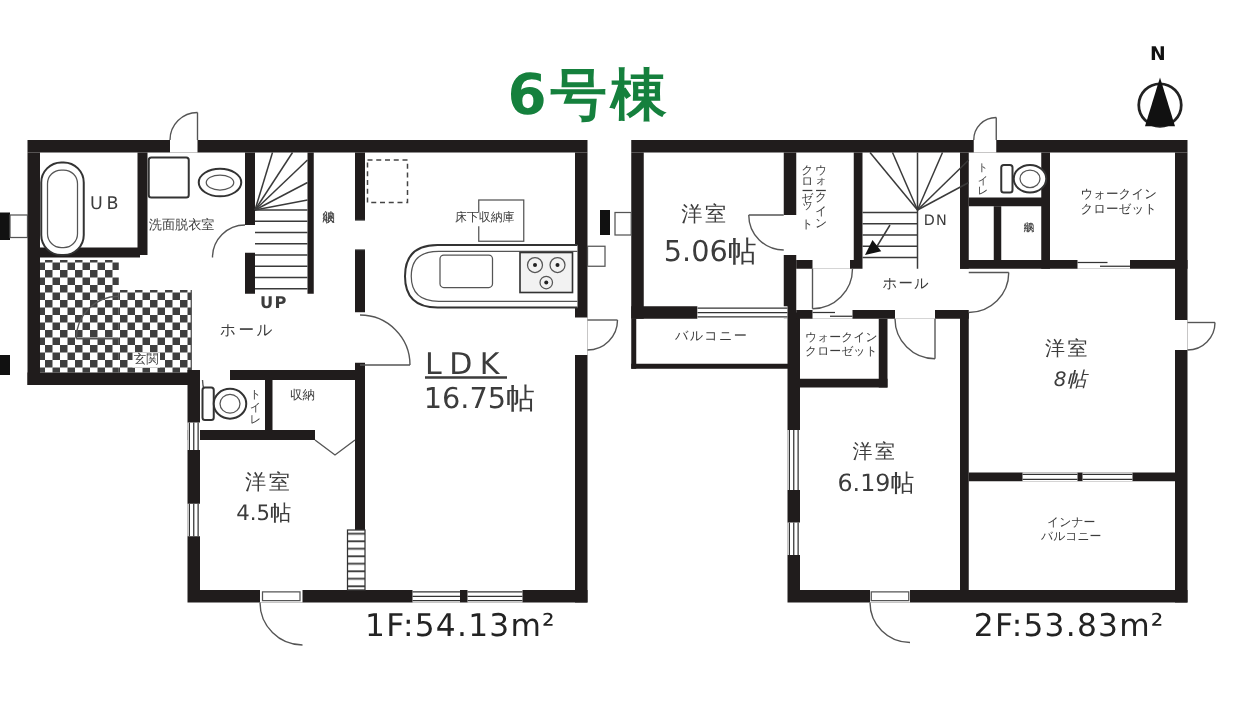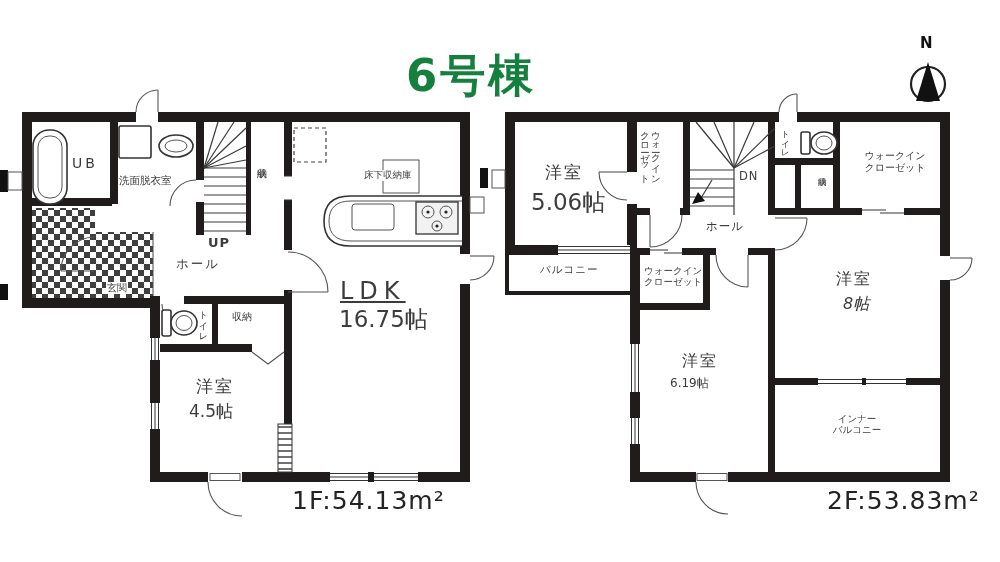--- a/index.html
+++ b/index.html
@@ -297,18 +297,18 @@
 <div class="lbl v" style="left:817px;top:171px;font-size:8.5px;">収納</div>
 <div class="lbl ctr" style="left:852px;top:150px;font-size:10px;width:86px;">ウォークイン
 クローゼット</div>
 <div class="lbl" style="left:540px;top:263px;font-size:10.5px;letter-spacing:1px;">バルコニー</div>
 <div class="lbl" style="left:706px;top:220px;font-size:11.5px;letter-spacing:1px;">ホール</div>
 <div class="lbl" style="left:644px;top:266px;font-size:9.5px;">ウォークイン
 クローゼット</div>
 <div class="lbl" style="left:836px;top:270px;font-size:16px;letter-spacing:2px;">洋室</div>
 <div class="lbl" style="left:843px;top:295px;font-size:16px;font-style:italic;">8帖</div>
 <div class="lbl" style="left:682px;top:352px;font-size:16px;letter-spacing:2px;">洋室</div>
-<div class="lbl" style="left:670px;top:377px;font-size:12px;">6.19帖</div>
+<div class="lbl" style="left:670px;top:377px;font-size:19px;">6.19帖</div>
 <div class="lbl ctr" style="left:817px;top:414px;font-size:9.5px;width:80px;">インナー
 バルコニー</div>
-<div class="lbl area" style="left:779px;top:487px;margin-left:48px;">2F:53.83m²</div>
+<div class="lbl area" style="left:779px;top:487px;">2F:53.83m²</div>
 
 </div>
 
 </body></html>

